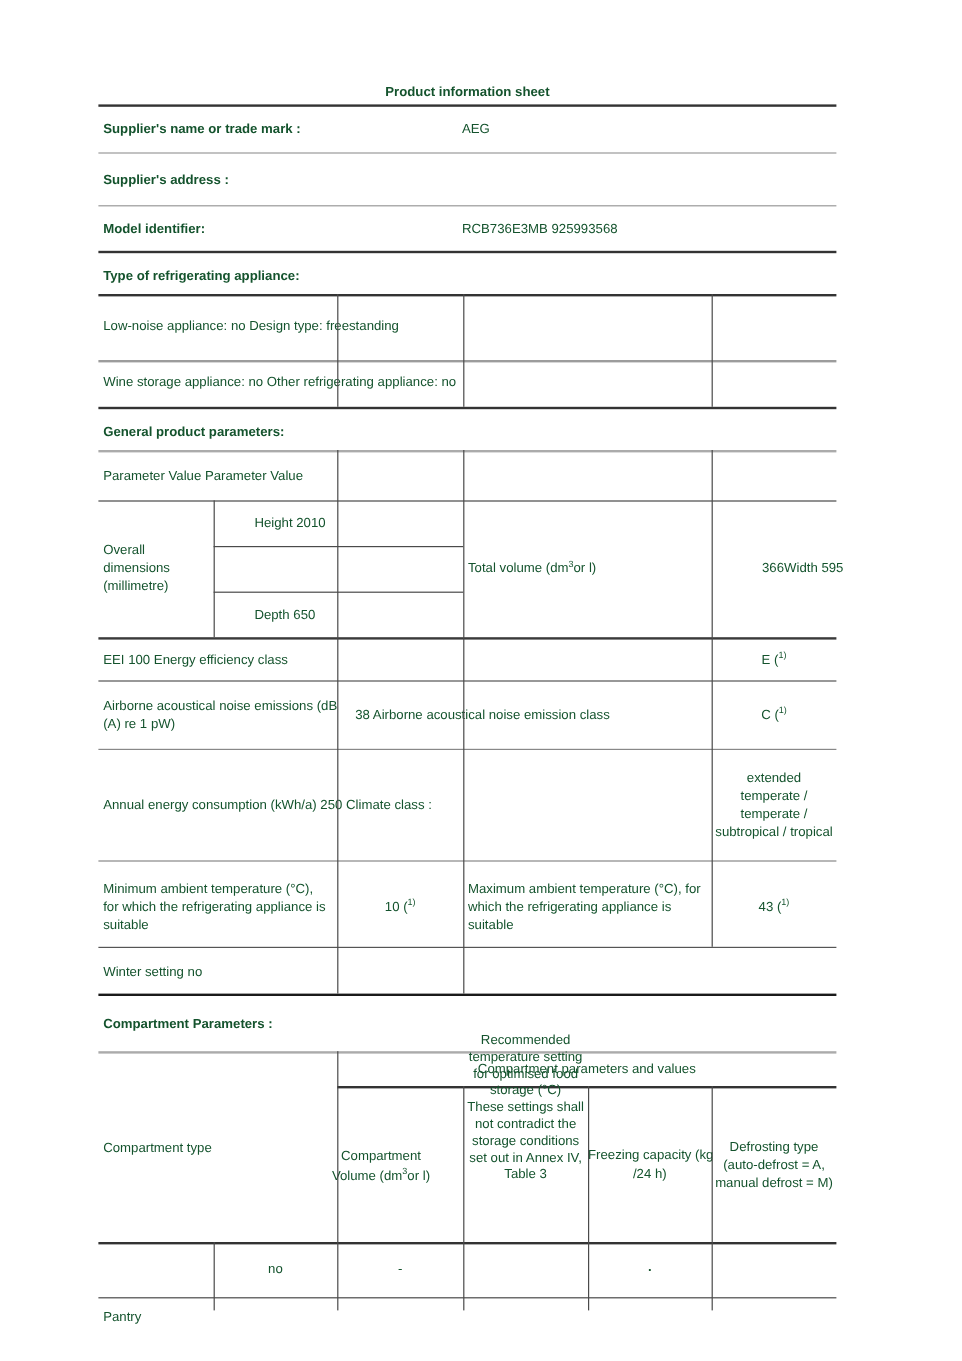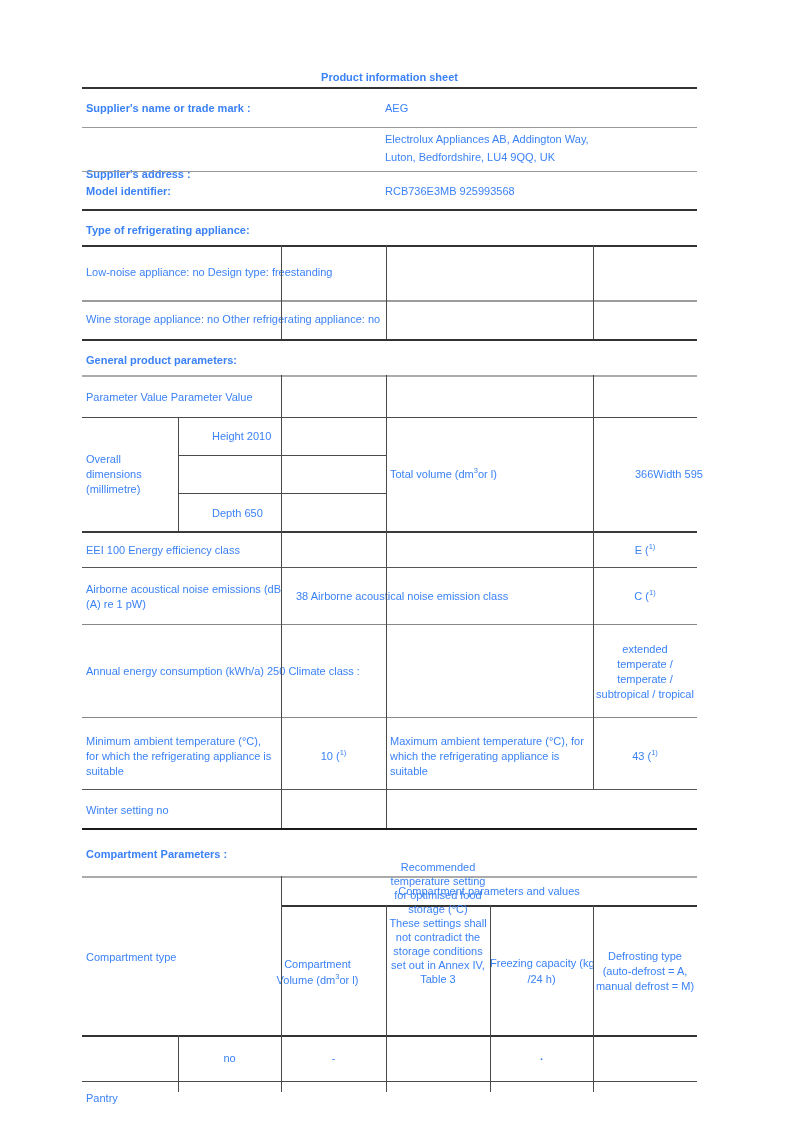--- a/index.html
+++ b/index.html
@@ -1,18 +1,18 @@
 <!DOCTYPE html>
 <html><head>
 <meta charset="utf-8">
 <style>
   html,body { margin:0; padding:0; background:#fff; }
   .page {
     position:relative; width:802px; height:1134px; background:#ffffff;
-    font-family:"Liberation Sans","DejaVu Sans",sans-serif; color:#3b82f6;
+    font-family:"Liberation Sans","DejaVu Sans",sans-serif; color:#14532d;
     overflow:hidden;
   }
   .t { position:absolute; font-size:11px; line-height:15px; white-space:pre; }
   .b { font-weight:bold; }
   .c { text-align:center; }
   .hl { position:absolute; }
   .vl { position:absolute; width:1px; background:#4a4a4a; }
   sup.s { font-size:7.5px; line-height:0; vertical-align:super; }
 </style>
 </head>
@@ -20,23 +20,21 @@
 
 <div class="page">
 
   <div class="t b c" style="left:82px;top:70px;width:615px;">Product information sheet</div>
   <div class="hl" style="left:82px;top:87px;width:615px;height:2px;background:#333;"></div>
 
   <div class="t b" style="left:86px;top:101px;">Supplier's name or trade mark :</div>
   <div class="t" style="left:385px;top:101px;">AEG</div>
   <div class="hl" style="left:82px;top:127px;width:615px;height:1px;background:#9a9a9a;"></div>
 
-  <div class="t b" style="left:86px;top:143px;margin-top:24px;">Supplier's address :</div>
-  <div class="t" style="left:385px;top:130px;line-height:18px;">Electrolux Appliances AB, Addington Way,
-Luton, Bedfordshire, LU4 9QQ, UK</div>
+  <div class="t b" style="left:86px;top:143px;">Supplier's address :</div>
   <div class="hl" style="left:82px;top:171px;width:615px;height:1px;background:#9a9a9a;"></div>
 
   <div class="t b" style="left:86px;top:184px;">Model identifier:</div>
   <div class="t" style="left:385px;top:184px;">RCB736E3MB 925993568</div>
   <div class="hl" style="left:82px;top:209px;width:615px;height:2px;background:#333;"></div>
 
   <div class="t b" style="left:86px;top:223px;text-align:right;">Type of refrigerating appliance:</div>
 
   <div class="hl" style="left:82px;top:245px;width:615px;height:2px;background:#333;"></div>
   <div class="t" style="left:86px;top:265px;">Low-noise appliance: no Design type: freestanding</div>

